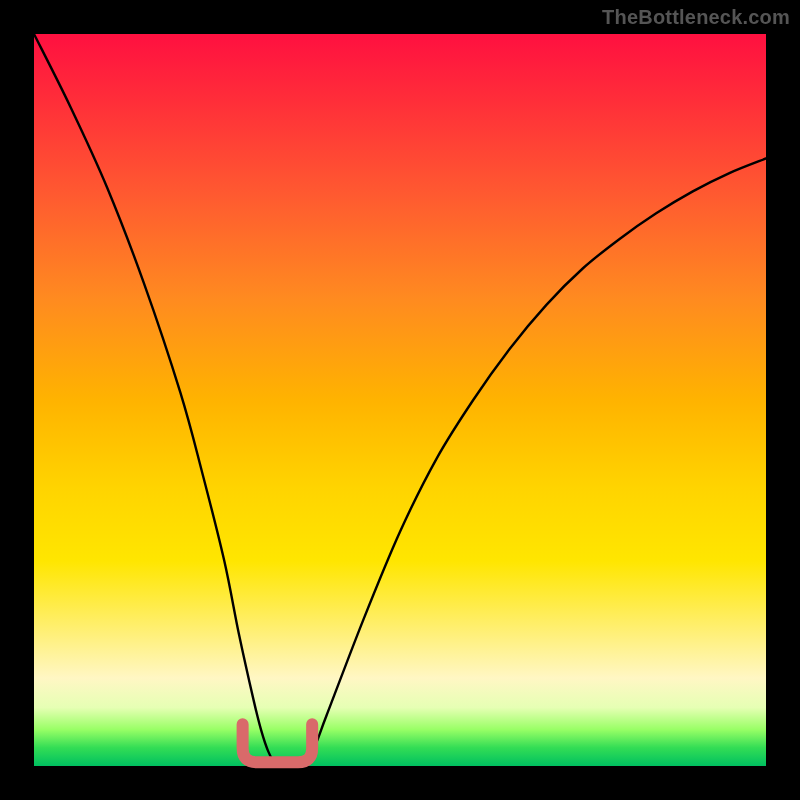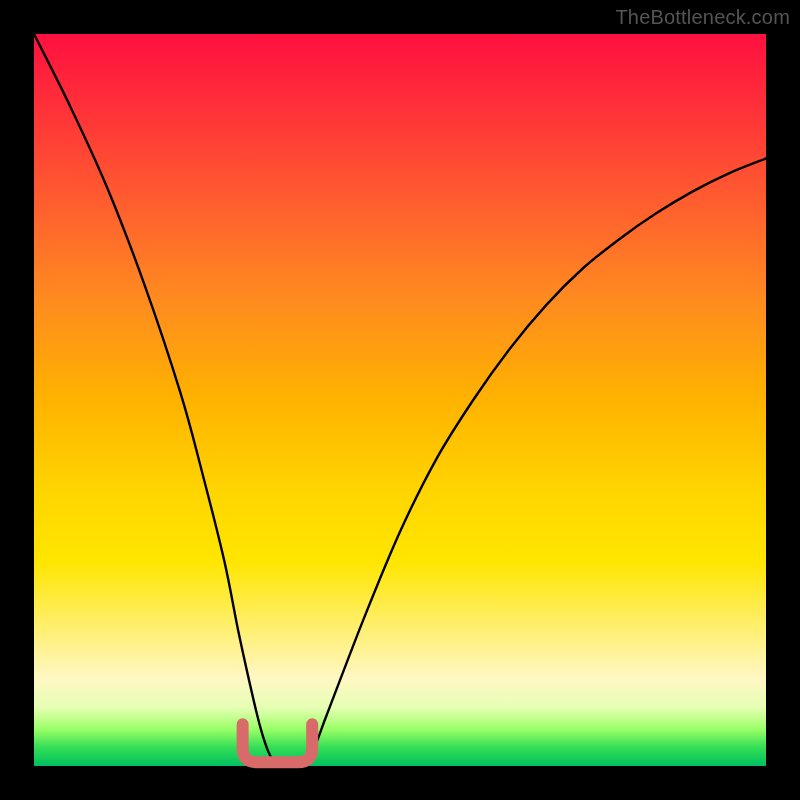--- a/index.html
+++ b/index.html
@@ -41,21 +41,21 @@
       #33dd55 97.5%,
       #00c060 100%
     );
   }
   .watermark {
     position: absolute;
     top: 6px;
     right: 10px;
     color: #555;
     font-size: 20px;
-    font-weight: 400;
+    font-weight: 700;
     letter-spacing: 0.2px;
     user-select: none;
   }
   svg.curve {
     position: absolute;
     left: 0;
     top: 0;
     width: 732px;
     height: 732px;
     overflow: visible;

